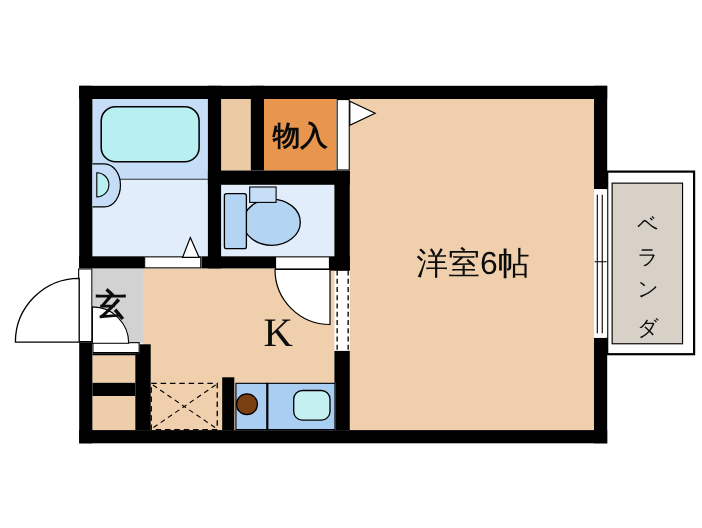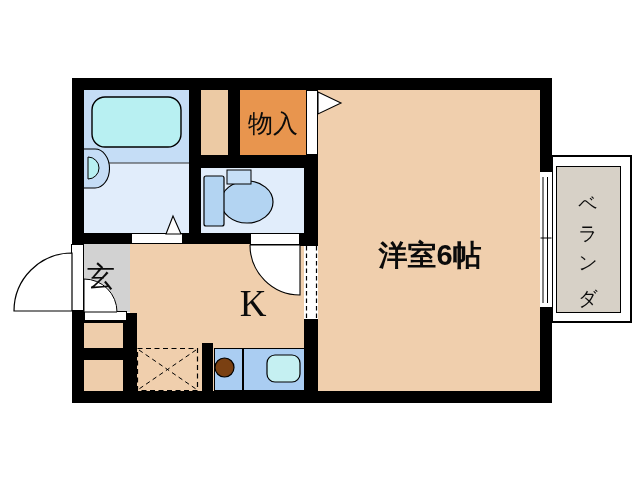--- a/index.html
+++ b/index.html
@@ -5,21 +5,21 @@
   html,body{margin:0;padding:0;background:#fff;}
   #canvas{position:relative;width:638px;height:480px;background:#fff;overflow:hidden;
           font-family:"Liberation Sans",sans-serif;}
   .abs{position:absolute;box-sizing:border-box;}
   .floor{z-index:1;}
   .wall{background:#000;z-index:2;}
   .open{background:#fff;border:1px solid #000;z-index:3;}
   .fix{z-index:4;}
   svg.overlay{position:absolute;left:0;top:0;z-index:5;pointer-events:none;}
   .lbl{position:absolute;z-index:6;color:#0b0b0b;transform:translate(-50%,-50%);
-       white-space:nowrap;font-weight:400;}
+       white-space:nowrap;font-weight:700;}
   .lbl-serif{font-family:"Liberation Serif",serif;font-weight:400;}
   .lbl-vert{writing-mode:vertical-rl;text-orientation:upright;letter-spacing:9px;}
 </style>
 </head>
 <body>
 
 <div id="canvas">
 
   <div class="abs floor" style="left:84px;top:90px;width:105px;height:73px;background:#c5ddf6;"></div>
   <div class="abs floor" style="left:84px;top:163px;width:105px;height:70px;background:#e1edfb;"></div>
@@ -92,18 +92,18 @@
     <path d="M 139 350 L 196 389 M 196 350 L 139 389" stroke="#000" stroke-width="1" stroke-dasharray="4.5 3.5" fill="none"></path>
 
     <circle cx="224.5" cy="367.5" r="9.5" fill="#7a4012" stroke="#000" stroke-width="1.2"></circle>
     <rect x="267" y="355" width="33" height="27" rx="8" fill="#c5f0f2" stroke="#000" stroke-width="1.2"></rect>
 
     <path d="M 543 177 V 303 M 547.5 177 V 303" stroke="#000" stroke-width="1" fill="none"></path>
     <path d="M 540.5 238 H 551.5" stroke="#000" stroke-width="1" fill="none"></path>
   </svg>
 
   <div class="lbl" style="left:273px;top:123px;font-size:25px;">物入</div>
-  <div class="lbl" style="left:430px;top:240px;font-size:29px;font-weight:700;margin-top:16px;">洋室6帖</div>
+  <div class="lbl" style="left:430px;top:240px;font-size:29px;font-weight:400;">洋室6帖</div>
   <div class="lbl lbl-serif" style="left:253px;top:303px;font-size:37px;">K</div>
   <div class="lbl" style="left:101px;top:277px;font-size:28px;">玄</div>
   <div class="lbl lbl-vert" style="left:588px;top:243px;font-size:19px;font-weight:500;">ベランダ</div>
 
 </div>
 
 </body></html>

